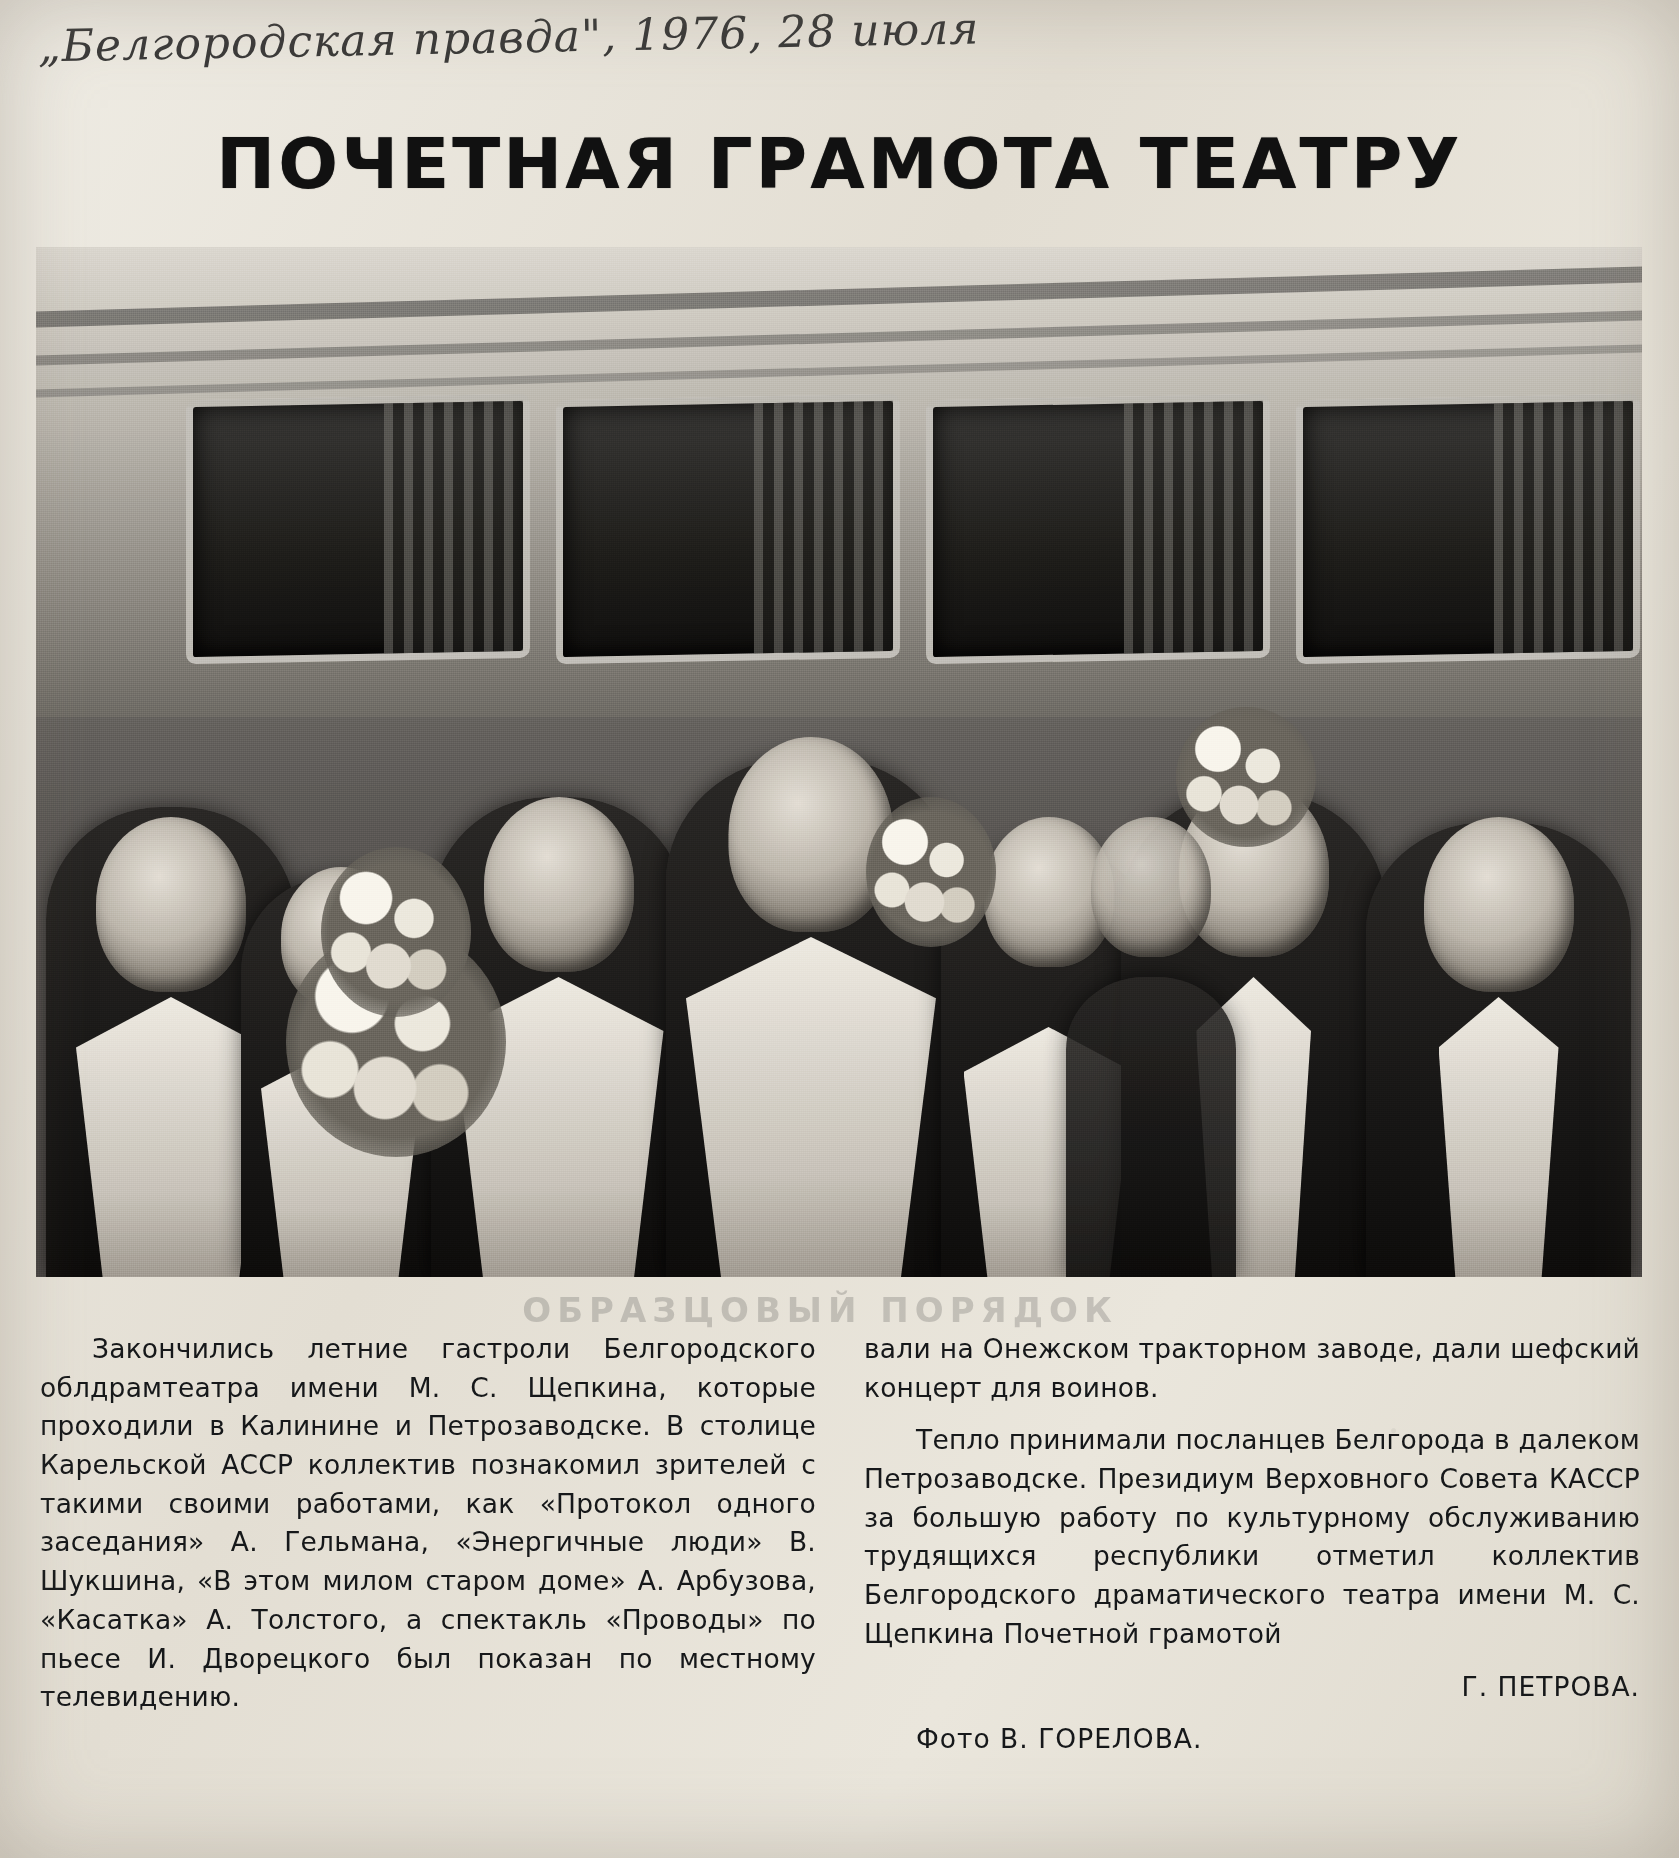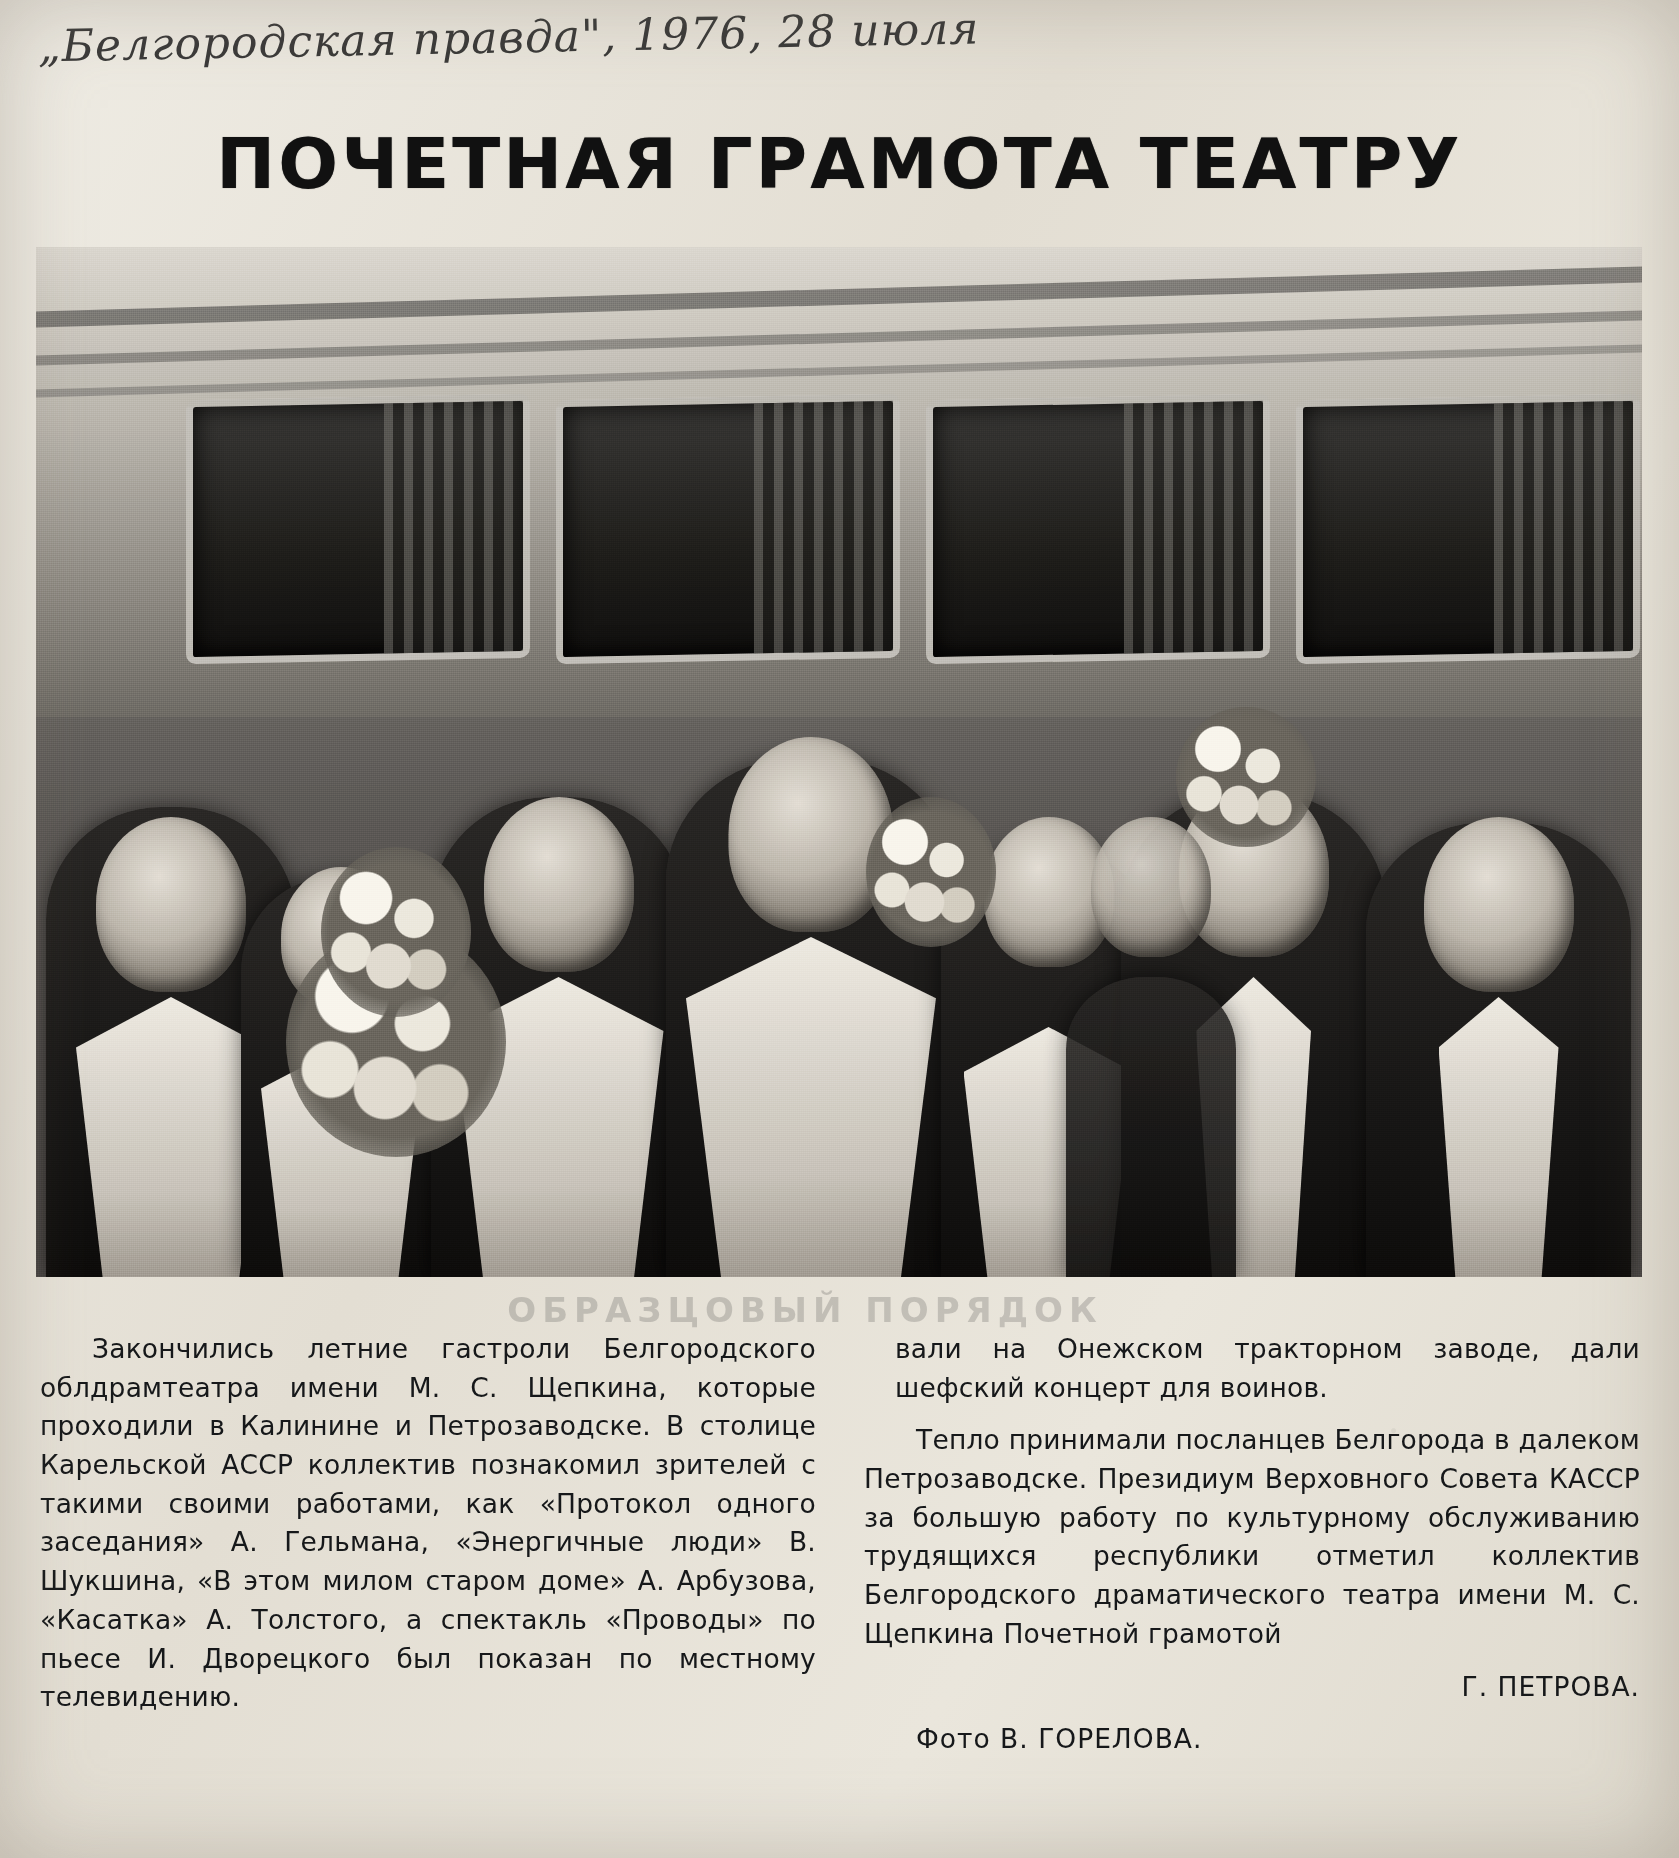--- a/index.html
+++ b/index.html
@@ -162,21 +162,21 @@
     pointer-events: none;
     background-image:
       repeating-linear-gradient(0deg, rgba(255,255,255,0.05) 0 1px, rgba(0,0,0,0.05) 1px 2px),
       repeating-linear-gradient(90deg, rgba(255,255,255,0.04) 0 1px, rgba(0,0,0,0.04) 1px 2px);
     mix-blend-mode: overlay;
     opacity: 0.8;
   }
   
   .bleed {
     position: absolute;
-    left: 105px;
+    left: 120px;
     top: 1290px;
     width: 1400px;
     height: 40px;
     color: rgba(60,60,60,0.22);
     font-family: "DejaVu Sans", sans-serif;
     font-weight: bold;
     font-size: 34px;
     letter-spacing: 6px;
     text-align: center;
     overflow: hidden;
@@ -196,21 +196,21 @@
     font-size: 26.5px;
     line-height: 1.46;
     color: #16181a;
     text-align: justify;
     letter-spacing: 0.2px;
   }
   .col p {
     margin: 0 0 14px 0;
     text-indent: 52px;
   }
-  .col p.noindent { text-indent: 0; margin-left: 31px; }
+  .col p.noindent { text-indent: 0; }
   .byline {
     margin: 10px 0 22px 0;
     text-align: right;
     font-weight: normal;
     letter-spacing: 1px;
   }
   .caption {
     margin: 0 0 16px 0;
     text-indent: 52px;
   }

